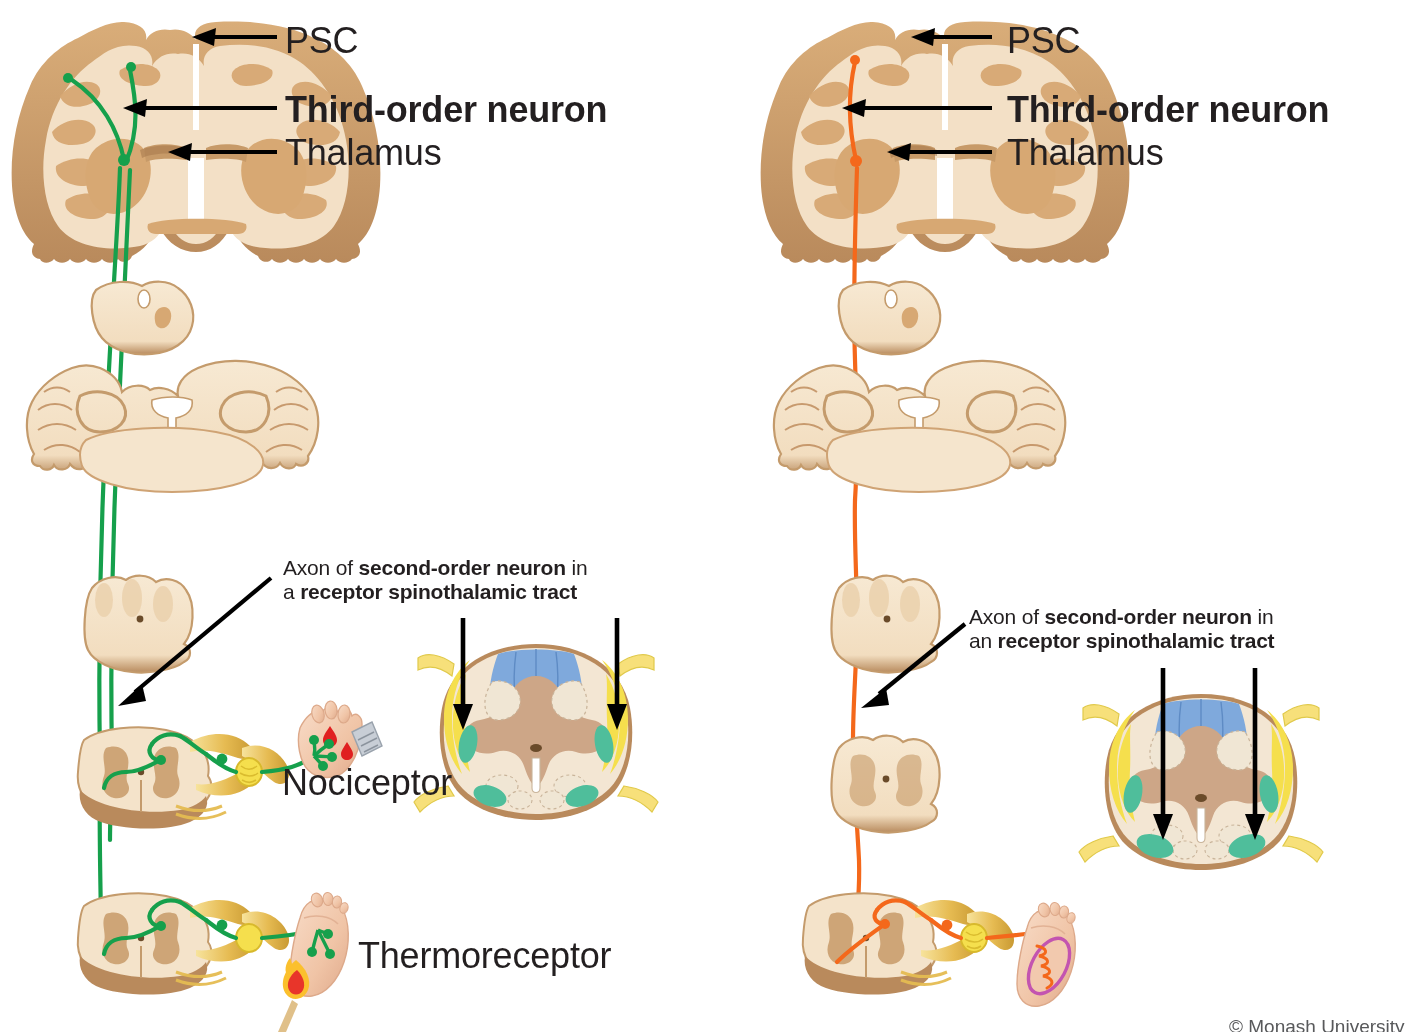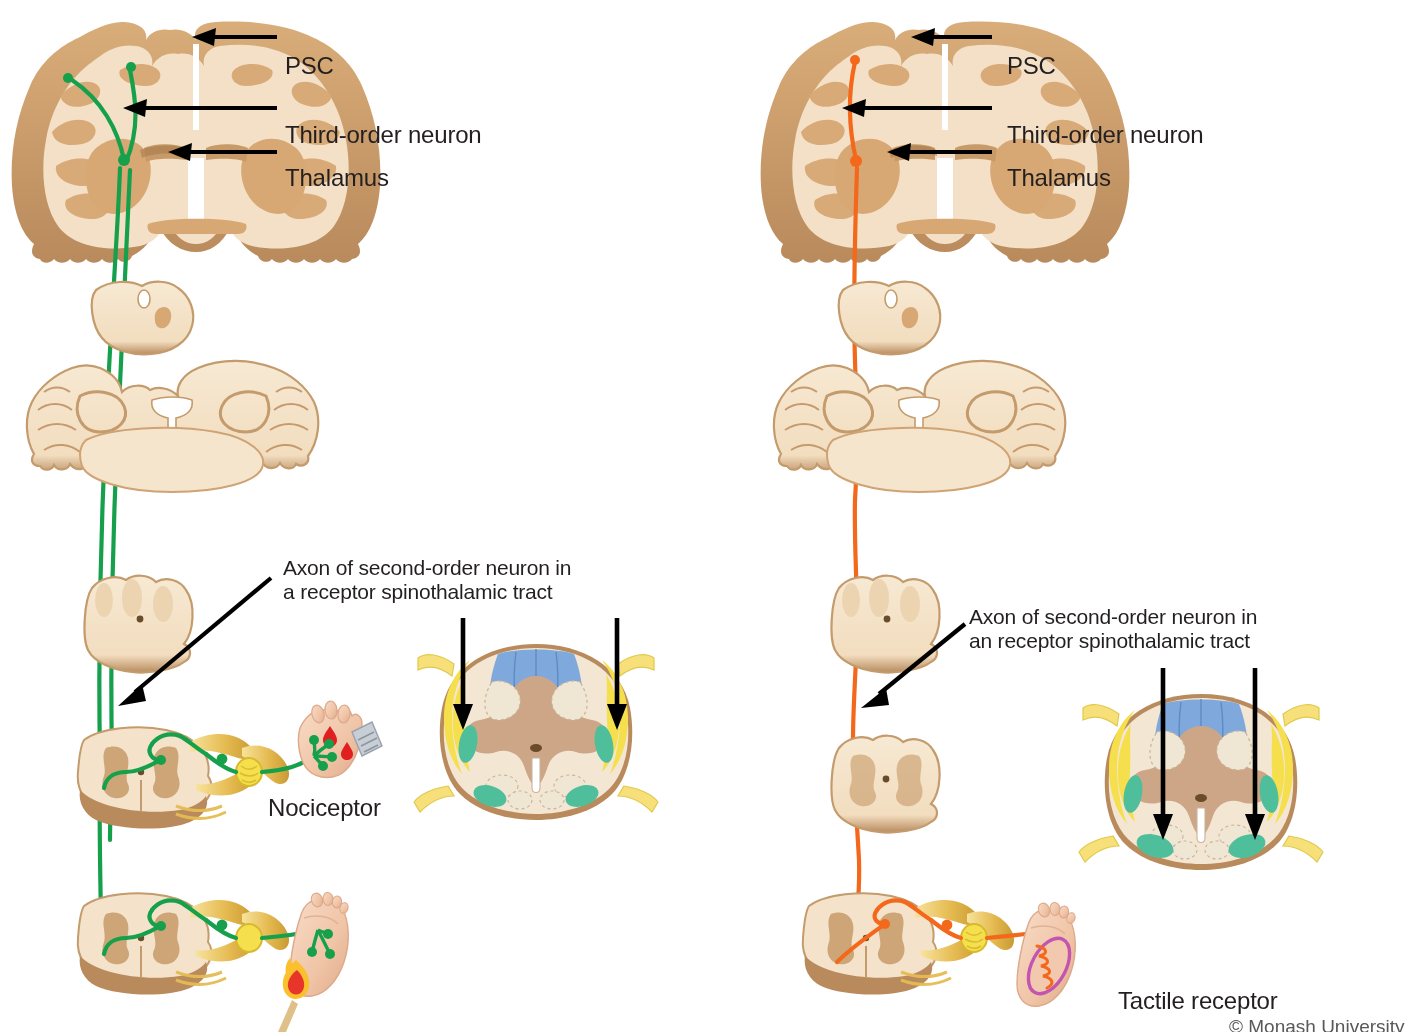--- a/index.html
+++ b/index.html
@@ -29,23 +29,23 @@
   #panel-right { left: 707px; }
 
   .lbl {
     position: absolute;
     font-family: "Liberation Sans", sans-serif;
     color: #231f20;
     white-space: nowrap;
     line-height: 1.15;
     letter-spacing: -0.2px;
   }
-  .lbl-28 { font-size: 24px; margin-top: 32px; }
+  .lbl-28 { font-size: 36px; }
   .lbl-26 { font-size: 21px; }
-  .bold { font-weight: normal; }
+  .bold { font-weight: bold; }
   .wrap { white-space: normal; }
 
   .copyright {
     position: absolute;
     font-size: 19px;
     color: #58595b;
     white-space: nowrap;
   }
   svg { display: block; }
   .ovf { position:absolute; left:0; top:0; }
@@ -451,22 +451,23 @@
 
     <div class="lbl lbl-28 bold" style="left:285px; top:89px;">Third-order neuron</div>
 
     <div class="lbl lbl-28" style="left:285px; top:132px;">Thalamus</div>
 
     <div class="lbl lbl-26 wrap" style="left:283px; top:556px; width:440px;">
       <span>Axon of </span><span class="bold">second-order neuron</span><span> in</span><br>
       <span>a </span><span class="bold">receptor spinothalamic tract</span>
     </div>
 
-    <div class="lbl lbl-28" style="left:268px; top:762px;">Nociceptor</div>
-
+    <div class="lbl lbl-28" style="left:282px; top:762px;">Nociceptor</div>
+
+    <div class="lbl lbl-28" style="left:358px; top:935px;">Thermoreceptor</div>
   </div>
 
   <div class="panel" id="panel-right">
 
     <svg class="ovf" width="707" height="1032" viewBox="0 0 707 1032">
       <defs>
         <linearGradient id="rgBrainEdge" x1="0" y1="0" x2="0" y2="1">
           <stop offset="0%" stop-color="#D9AD79"></stop>
           <stop offset="100%" stop-color="#B98A5C"></stop>
         </linearGradient>
@@ -750,18 +751,17 @@
 
     <div class="lbl lbl-28 bold" style="left:300px; top:89px;">Third-order neuron</div>
 
     <div class="lbl lbl-28" style="left:300px; top:132px;">Thalamus</div>
 
     <div class="lbl lbl-26 wrap" style="left:262px; top:605px; width:450px;">
       <span>Axon of </span><span class="bold">second-order neuron</span><span> in</span><br>
       <span>an </span><span class="bold">receptor spinothalamic tract</span>
     </div>
 
-    <div class="lbl lbl-28" style="left:411px; top:955px;">Tactile receptor</div>
   </div>
 
   <div class="copyright" style="left:1229px; top:1016px;">© Monash University</div>
 
 </div>
 
 </body></html>

